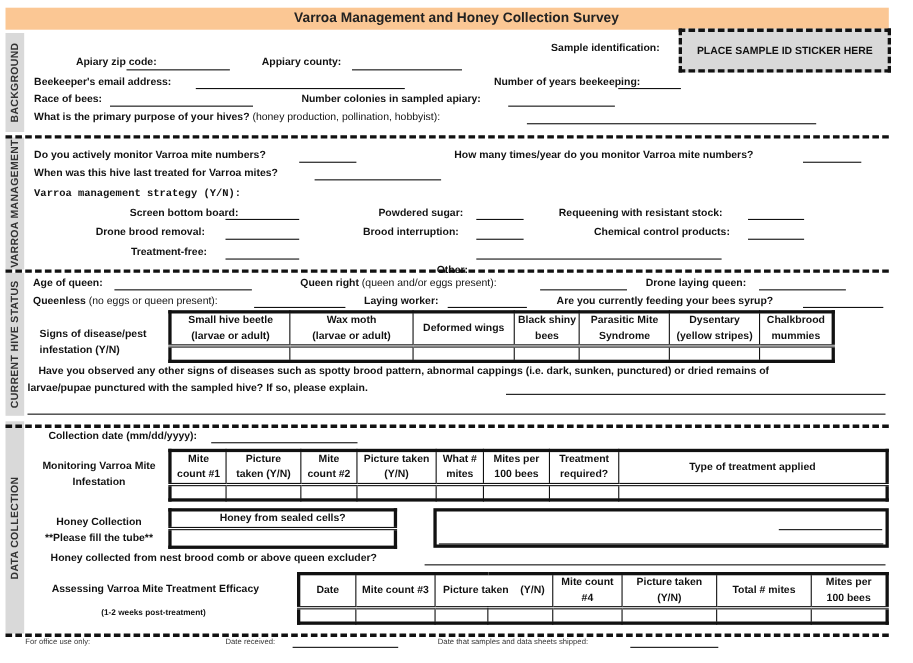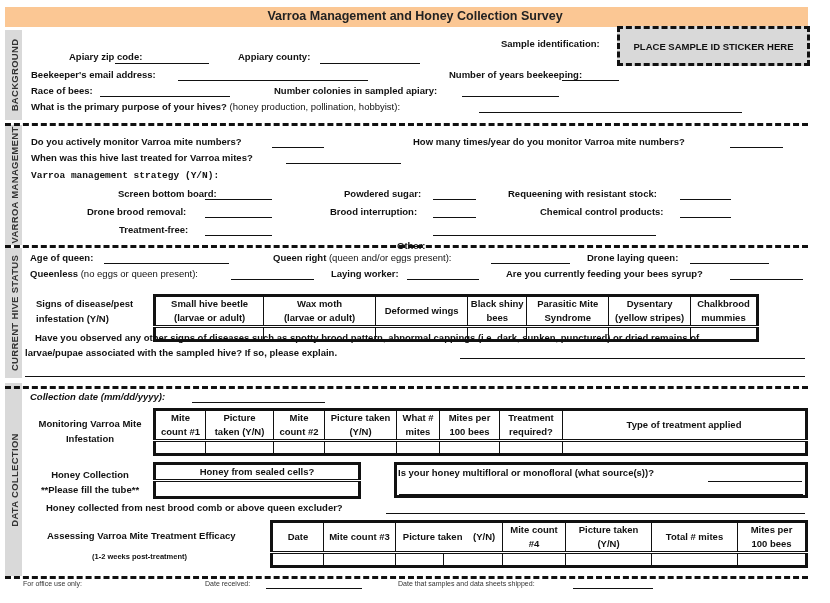--- a/index.html
+++ b/index.html
@@ -108,21 +108,21 @@
 <div class="abs line" style="left:231px;top:279px;width:83px;"></div>
 <div class="abs lbl" style="left:331px;top:268px;">Laying worker:</div>
 <div class="abs line" style="left:407px;top:279px;width:72px;"></div>
 <div class="abs lbl" style="left:506px;top:268px;">Are you currently feeding your bees syrup?</div>
 <div class="abs line" style="left:730px;top:279px;width:73px;"></div>
 
 <div class="abs lbl" style="left:36px;top:296px;width:118px;text-align:left;line-height:15px;white-space:normal;">
   <div>Signs of disease/pest</div>
   <div>infestation (Y/N)</div>
 </div>
-<table class="grid" style="left:153px;top:294px;width:606px;">
+<table class="grid" style="left:153px;top:282px;width:606px;">
   <tbody>
       <tr class="head">
     <th style="width:119px">
           <div>Small hive beetle</div>
           <div>(larvae or adult)</div>
         </th>
     <th style="width:122px">
           <div>Wax moth</div>
           <div>(larvae or adult)</div>
         </th>
@@ -152,27 +152,27 @@
     <td></td>
     <td></td>
     <td></td>
     <td></td>
     <td></td>
   </tr>
 </tbody>
   </table>
 
 <div class="abs lbl" style="left:35px;top:332px;">Have you observed any other signs of  diseases such as spotty brood pattern, abnormal cappings (i.e. dark, sunken, punctured) or dried remains of</div>
-<div class="abs lbl" style="left:25px;top:347px;">larvae/pupae associated with the sampled hive?  If so, please explain.</div>
+<div class="abs lbl" style="left:25px;top:347px;">larvae/pupae punctured with the sampled hive?  If so, please explain.</div>
 <div class="abs line" style="left:460px;top:358px;width:345px;"></div>
 <div class="abs line" style="left:25px;top:376px;width:780px;"></div>
 
 <div class="abs dash" style="left:5px;top:386px;width:803px;"></div>
 
-<div class="abs lbl" style="left:30px;top:391px;font-style:italic;">Collection date (mm/dd/yyyy):</div>
+<div class="abs lbl" style="left:44px;top:391px;">Collection date (mm/dd/yyyy):</div>
 <div class="abs line" style="left:192px;top:402px;width:133px;"></div>
 
 <div class="abs lbl" style="left:26px;top:416px;width:128px;text-align:center;line-height:15px;">
   <div>Monitoring Varroa Mite</div>
   <div>Infestation</div>
 </div>
 <table class="grid" style="left:153px;top:408px;width:655px;">
   <tbody>
       <tr class="head">
     <th style="width:51px">
@@ -229,21 +229,20 @@
       <tr class="head">
         <th>Honey from sealed cells?</th>
       </tr>
   <tr>
         <td style="height:17px"></td>
       </tr>
 </tbody>
   </table>
 
 <div class="boxed" style="left:394px;top:462px;width:414px;height:36px;">
-  <div class="abs lbl" style="left:1px;top:2px;">Is your honey multifloral or monofloral (what source(s))?</div>
   <div class="abs line" style="left:311px;top:16px;width:94px;"></div>
   <div class="abs line" style="left:2px;top:29px;width:404px;"></div>
 </div>
 
 <div class="abs lbl" style="left:46px;top:502px;">Honey collected from nest brood comb or above queen excluder?</div>
 <div class="abs line" style="left:386px;top:513px;width:419px;"></div>
 
 <div class="abs lbl" style="left:47px;top:530px;">Assessing Varroa Mite Treatment Efficacy</div>
 <div class="abs lbl" style="left:92px;top:552px;font-size:7.5px;">(1-2 weeks post-treatment)</div>
 

